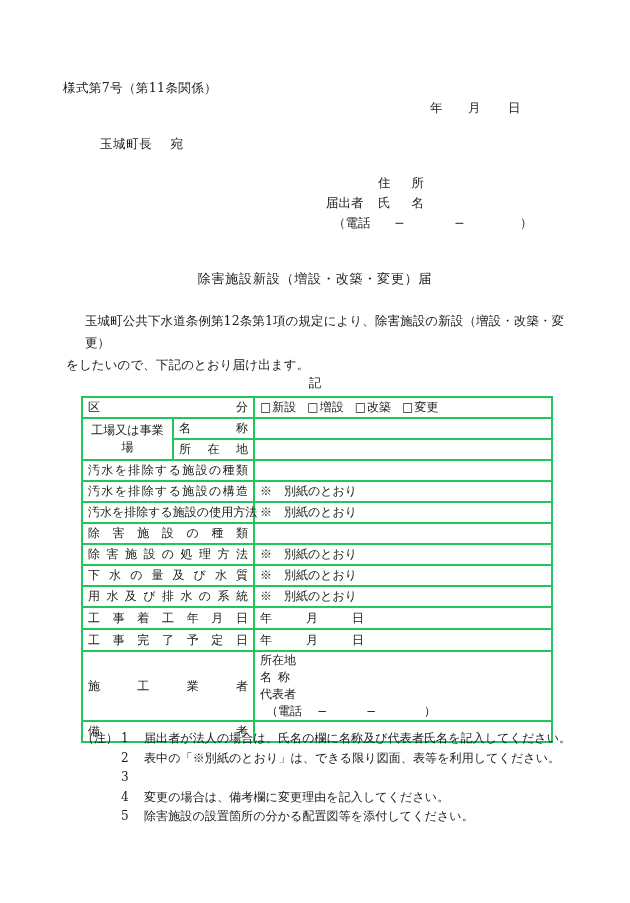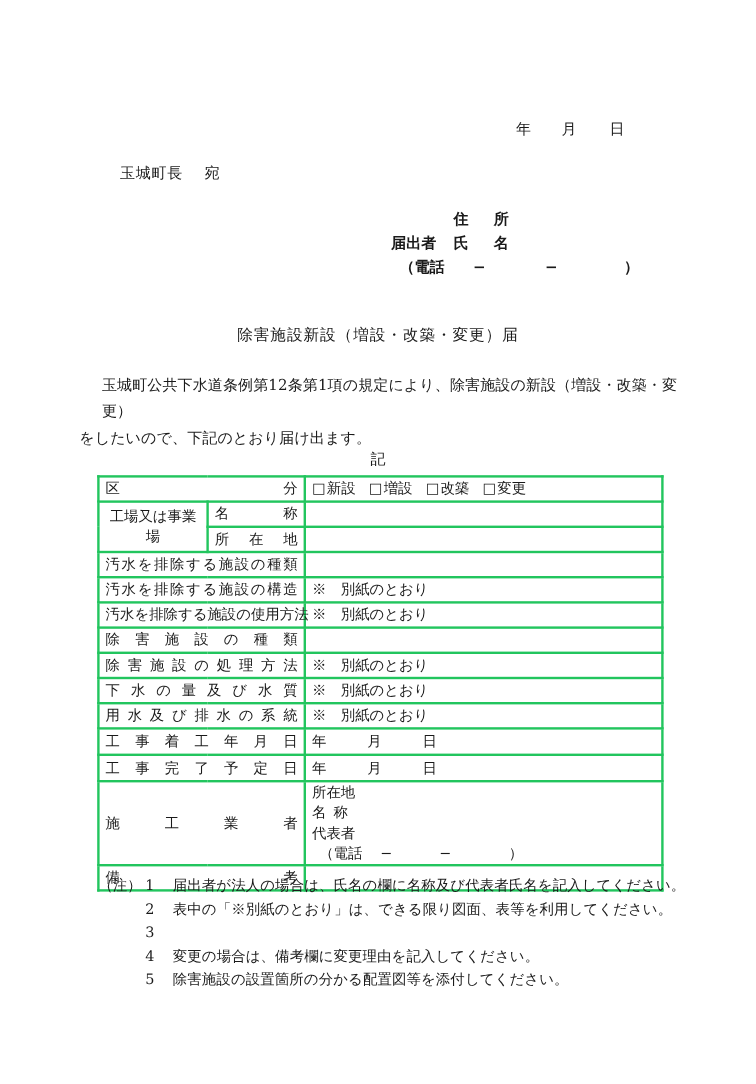--- a/index.html
+++ b/index.html
@@ -16,21 +16,21 @@
   .date-line{position:absolute;left:430px;top:100px;font-size:12.5px;}
   .date-line span{display:inline-block;}
   .d-y{width:38px;}
   .d-m{width:40px;}
   .d-d{width:20px;}
 
   .addressee{position:absolute;left:100px;top:136px;font-size:12.5px;letter-spacing:.6px;}
   .addressee .to{margin-left:18px;}
 
   
-  .notifier{position:absolute;left:281px;top:173px;font-size:12.5px;line-height:20px;font-weight:bold;}
+  .notifier{position:absolute;left:281px;top:173px;font-size:12.5px;line-height:20px;}
   .notifier .row{display:flex;align-items:baseline;}
   .notifier .tag{width:52px;text-align:left;margin-left:45px;}
   .notifier .lbl{display:inline-block;width:46px;text-align:justify;text-align-last:justify;}
   .notifier .tel{margin-left:52px;white-space:pre;}
   .tel-dash{display:inline-block;width:58px;text-align:center;}
   .tel-dash2{display:inline-block;width:62px;text-align:center;}
   .tel-close{display:inline-block;width:42px;text-align:right;}
 
   
   .doc-title{position:absolute;left:0;right:0;top:270px;text-align:center;font-size:13px;letter-spacing:.8px;}
@@ -82,20 +82,21 @@
   .note-row{display:flex;align-items:baseline;}
   .note-head{width:33px;flex:none;}
   .note-num{width:23px;flex:none;text-align:left;padding-left:6px;}
   .note-txt{flex:1;letter-spacing:.1px;}
 </style>
 </head>
 <body>
 
 <div class="page">
 
+  <div class="form-no">様式第7号（第11条関係）</div>
 
   <div class="date-line">
     <span class="d-y">年</span><span class="d-m">月</span><span class="d-d">日</span>
   </div>
 
   <div class="addressee">
     <span>玉城町長</span><span class="to">宛</span>
   </div>
 
   <div class="notifier">

